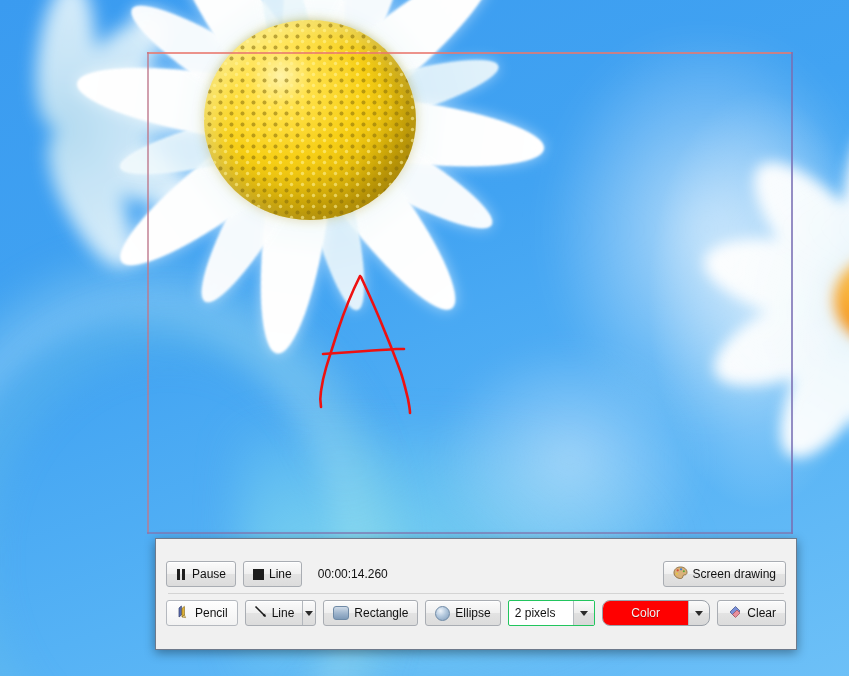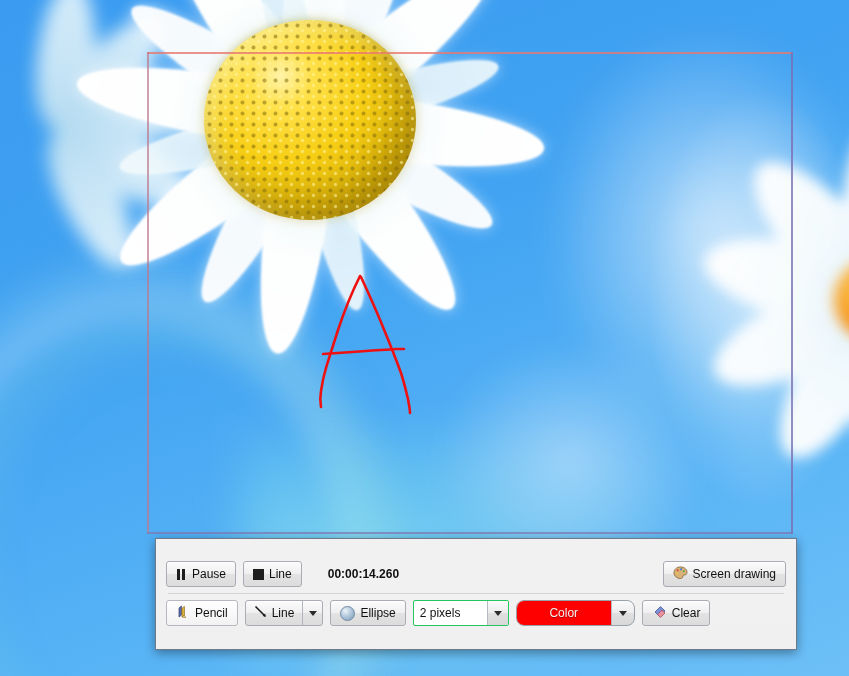--- a/index.html
+++ b/index.html
@@ -115,21 +115,21 @@
     box-shadow:inset 0 1px 0 rgba(255,255,255,.9);}
   .btn.active{background:linear-gradient(180deg,#fefefe 0%,#f8f8f8 50%,#f2f2f2 100%);
     border-color:#b5b9bf;}
   .split{display:inline-flex;align-items:stretch;height:24px;border:1px solid #a9adb3;border-radius:3px;
     background:linear-gradient(180deg,#fbfbfb 0%,#f0f0f0 48%,#e3e3e3 50%,#dcdcdc 100%);
     box-shadow:inset 0 1px 0 rgba(255,255,255,.9);overflow:hidden;}
   .split .sb{display:inline-flex;align-items:center;gap:5px;padding:0 8px;font-size:12px;color:#111;cursor:pointer;}
   .split .arrowpart{display:inline-flex;align-items:center;justify-content:center;width:19px;
     border-left:1px solid #b3b7bd;cursor:pointer;}
 
-  .timer{font-size:12px;color:#111;margin-left:19px;white-space:nowrap;font-weight:bold;}
+  .timer{font-size:12px;color:#111;margin-left:9px;white-space:nowrap;}
   .spacer{flex:1;}
 
   .combo{display:inline-flex;align-items:stretch;height:24px;width:94px;
     border:1px solid #22c55e;border-radius:2px;background:#fff;overflow:hidden;}
   .combo .val{flex:1;display:flex;align-items:center;padding-left:6px;font-size:12px;color:#111;}
   .combo .cbtn{width:20px;border-left:1px solid #b6bbc1;display:flex;align-items:center;justify-content:center;
     background:linear-gradient(180deg,#fbfbfb 0%,#ededed 48%,#e0e0e0 50%,#d8d8d8 100%);cursor:pointer;}
 
   .colorwrap{display:inline-flex;align-items:stretch;height:24px;border:1px solid #9aa0a8;border-radius:8px;
     background:linear-gradient(180deg,#fbfbfb 0%,#ededed 48%,#e0e0e0 50%,#d8d8d8 100%);overflow:hidden;}
@@ -289,20 +289,24 @@
                 <path d="M11.5 11.5 L8.6 11.1 L11.1 8.6 Z" fill="#1c1c1c"></path>
               </svg>
             </span>
             <span>Line</span>
           </span>
           <span class="arrowpart">
             <span class="caret"></span>
           </span>
         </div>
 
+        <div class="btn">
+          <span class="ic ic-rect"></span>
+          <span>Rectangle</span>
+        </div>
 
         <div class="btn">
           <span class="ic ic-ell"></span>
           <span>Ellipse</span>
         </div>
 
         <div class="combo">
           <span class="val">2 pixels</span>
           <span class="cbtn">
             <span class="caret"></span>

